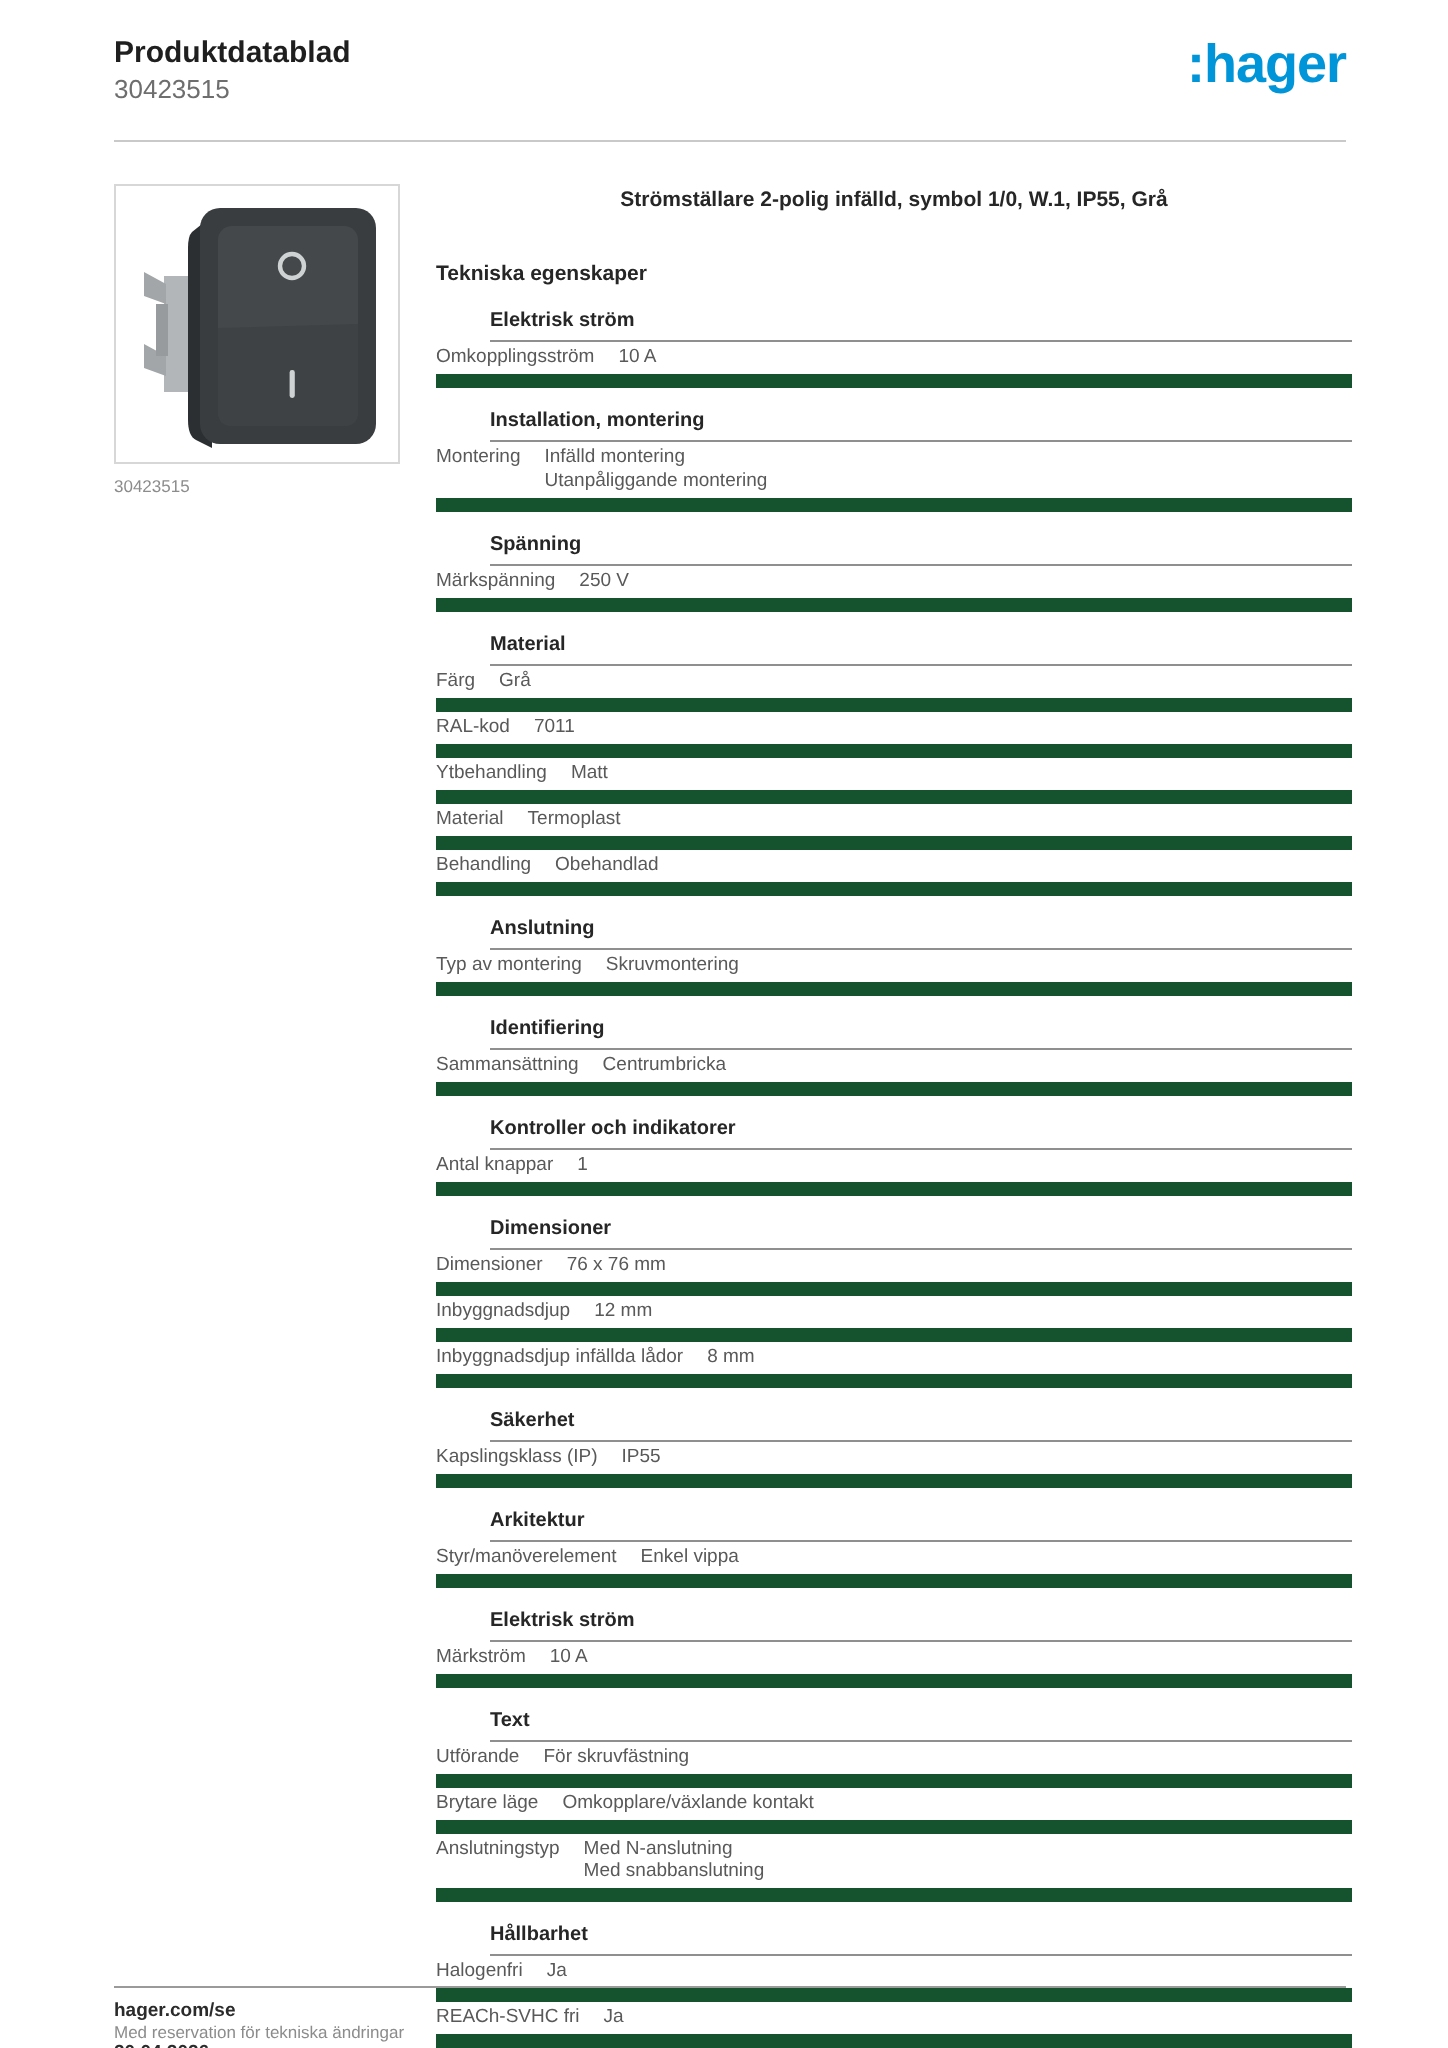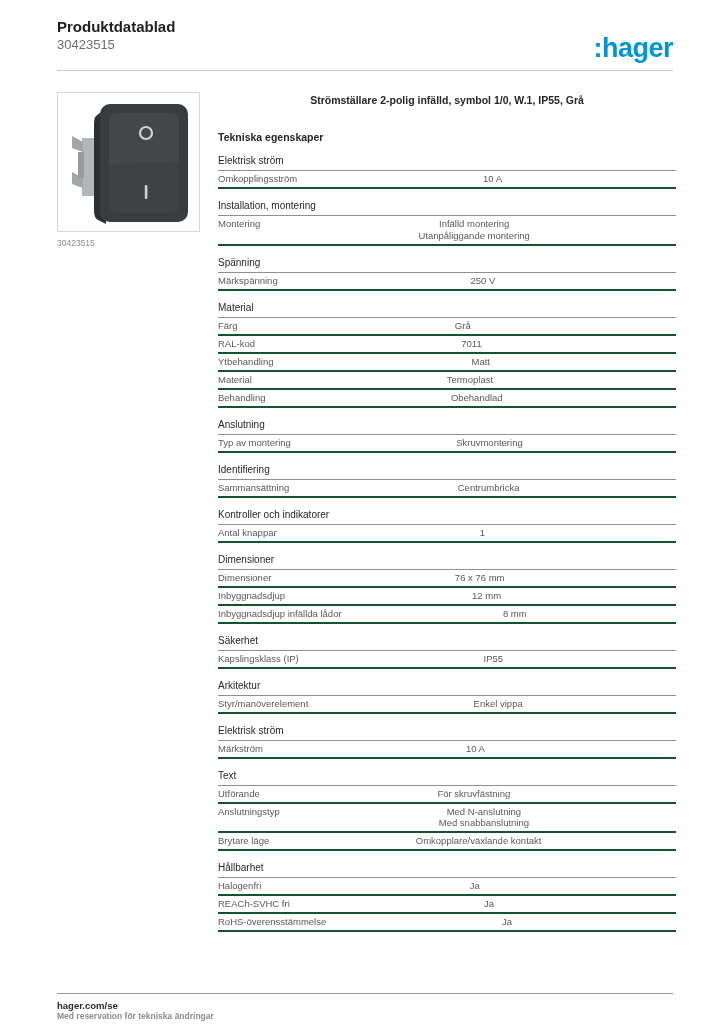--- a/index.html
+++ b/index.html
@@ -10,21 +10,21 @@
     height: 1024px;
     background: #ffffff;
     overflow: hidden;
   }
 
   
   .header { position: absolute; left: 57px; top: 18px; width: 616px; }
   .doc-title { font-size: 15px; font-weight: bold; color: #1f1f1f; line-height: 18px; }
   .doc-number { font-size: 13px; color: #6e6e6e; line-height: 17px; }
   .logo {
-    position: absolute; right: 0; top: 16px;
+    position: absolute; right: 0; top: 0;
     font-size: 27px; font-weight: bold; letter-spacing: -0.5px;
     line-height: 28px;
   }
   .header-rule {
     position: absolute; left: 57px; top: 70px; width: 616px;
     border-top: 1px solid #c9c9c9;
   }
 
   
   .image-block { position: absolute; left: 57px; top: 92px; width: 143px; }
@@ -42,45 +42,46 @@
     font-size: 10.5px; font-weight: bold; color: #262626;
     line-height: 13px; margin: 0 0 24px 0; text-align: center;
   }
   .tech-heading {
     font-size: 10.5px; font-weight: bold; color: #262626;
     line-height: 13px; margin: 0 0 6px 0;
   }
 
   .section { margin-top: 11px; }
   .section-title {
-    font-size: 10px; font-weight: normal; color: #262626;
+    font-size: 10px; font-weight: bold; color: #262626;
     line-height: 12px; padding-bottom: 3px;
     border-bottom: 1px solid #8f8f8f;
+    margin-left: 27px;
   }
   .row {
     display: flex; justify-content: space-between; align-items: flex-start;
     font-size: 9.5px; line-height: 11.5px;
     padding: 2px 0 2.5px 0;
-    border-bottom: 2px solid #14532d;
+    border-bottom: 7px solid #14532d;
     color: #595959;
   }
   .row-label { flex: 0 0 auto; padding-right: 12px; }
-  .row-values { flex: 1 1 auto; text-align: center; }
+  .row-values { flex: 1 1 auto; text-align: left; }
 
   
   .footer-rule {
     position: absolute; left: 57px; top: 993px; width: 616px;
     border-top: 1px solid #9a9a9a;
   }
   .footer {
     position: absolute; left: 57px; top: 1000px; width: 616px;
     display: flex; justify-content: space-between; align-items: baseline; flex-direction: column;
   }
   .footer-left { font-size: 9.5px; font-weight: bold; color: #2b2b2b; text-decoration: none; }
-  .footer-center { font-size: 8.5px; color: #8c8c8c; font-weight: bold; }
+  .footer-center { font-size: 8.5px; color: #8c8c8c; }
   .footer-right { font-size: 9.5px; font-weight: bold; color: #2b2b2b; }
 </style>
 </head>
 <body>
 
 <div class="page">
 
   <div class="header">
     <div class="doc-title">Produktdatablad</div>
     <div class="doc-number">30423515</div>
@@ -254,30 +255,30 @@
         </div>
         <div class="section">
           <div class="section-title">Text</div>
           <div class="row">
             <div class="row-label">Utförande</div>
             <div class="row-values">
               <div>För skruvfästning</div>
             </div>
           </div>
           <div class="row">
+            <div class="row-label">Brytare läge</div>
+            <div class="row-values">
+              <div>Omkopplare/växlande kontakt</div>
+            </div>
+          </div>
+          <div class="row">
             <div class="row-label">Anslutningstyp</div>
             <div class="row-values">
               <div>Med N-anslutning</div>
               <div>Med snabbanslutning</div>
-            </div>
-          </div>
-          <div class="row">
-            <div class="row-label">Brytare läge</div>
-            <div class="row-values">
-              <div>Omkopplare/växlande kontakt</div>
             </div>
           </div>
         </div>
         <div class="section">
           <div class="section-title">Hållbarhet</div>
           <div class="row">
             <div class="row-label">Halogenfri</div>
             <div class="row-values">
               <div>Ja</div>
             </div>

